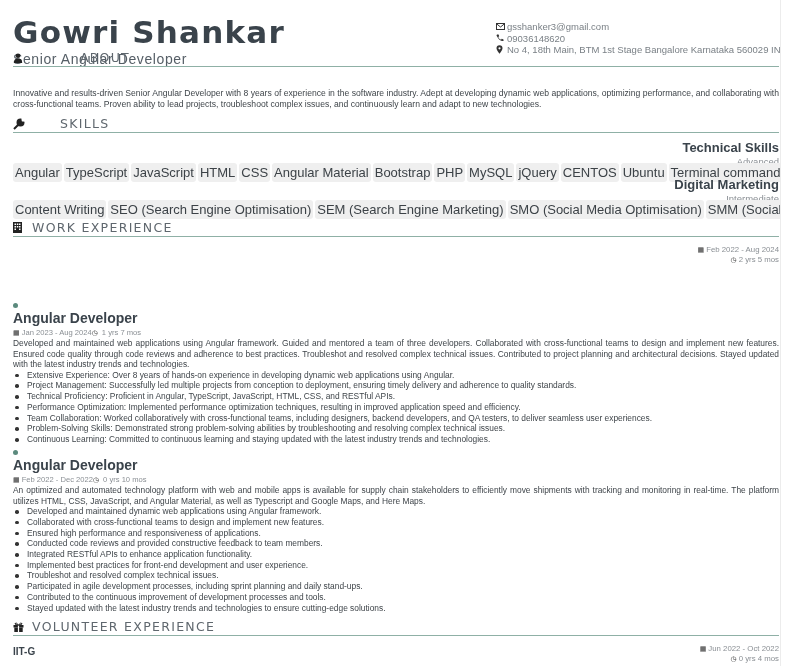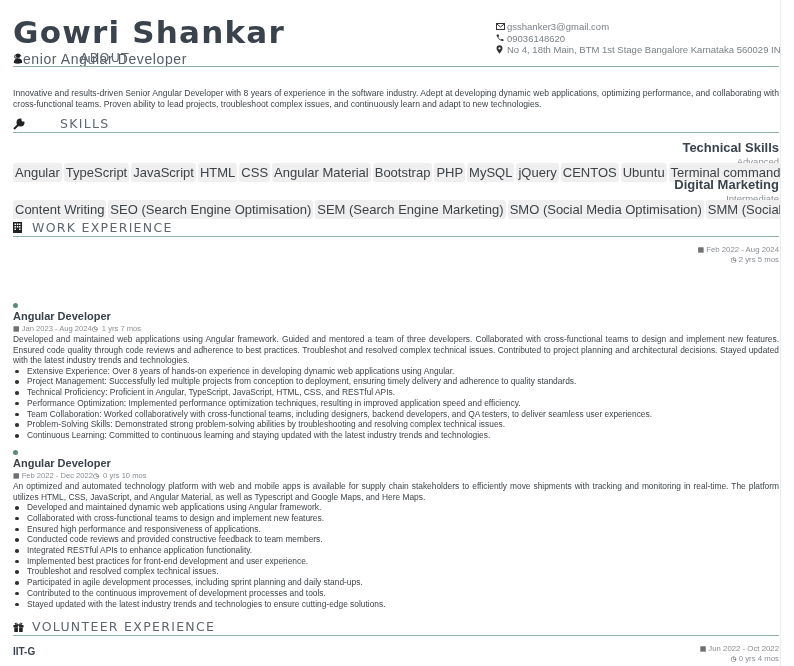--- a/index.html
+++ b/index.html
@@ -25,21 +25,21 @@
   .skill-head .n { font-size: 13px; font-weight: bold; color: #3a434b; margin-left: 40px; }
   .skill-head .lvl { font-size: 9.5px; color: #8a8f94; margin-top: 1px; }
   .chips { position: absolute; left: 13px; display: flex; gap: 2px; }
   .chip { background: #efefef; border-radius: 3px; font-size: 13px; color: #3c4247; padding: 2px 2px; white-space: nowrap; }
 
   .exp-meta { position: absolute; right: 15px; text-align: right; font-size: 7.8px; color: #8a8f94; line-height: 10px; }
   .exp-meta .ic { color: #333; font-size: 7px; margin-right: 2px; }
 
   .job { position: absolute; left: 13px; width: 766px; }
   .dot { width: 5px; height: 5px; border-radius: 50%; background: #5b8a7d; margin-bottom: 2px; }
-  .job-title { font-size: 11px; font-weight: bold; color: #3a434b; }
+  .job-title { font-size: 14px; font-weight: bold; color: #3a434b; }
   .job-meta { font-size: 7.6px; color: #8a8f94; margin-top: 2px; display: flex; align-items: center; }
   .job-meta .ic { color: #333; font-size: 7px; margin-right: 2px; }
   .job-desc { font-size: 8.4px; line-height: 10.6px; color: #3f454a; text-align: justify; margin-top: 1px; }
   .bullets { list-style: none; }
   .bullets li { font-size: 8.4px; line-height: 10.7px; color: #3f454a; position: relative; padding-left: 14px; white-space: nowrap; }
   .bullets li::before { content: ""; position: absolute; left: 2px; top: 4px; width: 3.5px; height: 3.5px; border-radius: 50%; background: #333; }
 
   .vol-name { position: absolute; left: 13px; top: 646px; font-size: 10px; font-weight: bold; color: #3a434b; }
 </style>
 </head>

